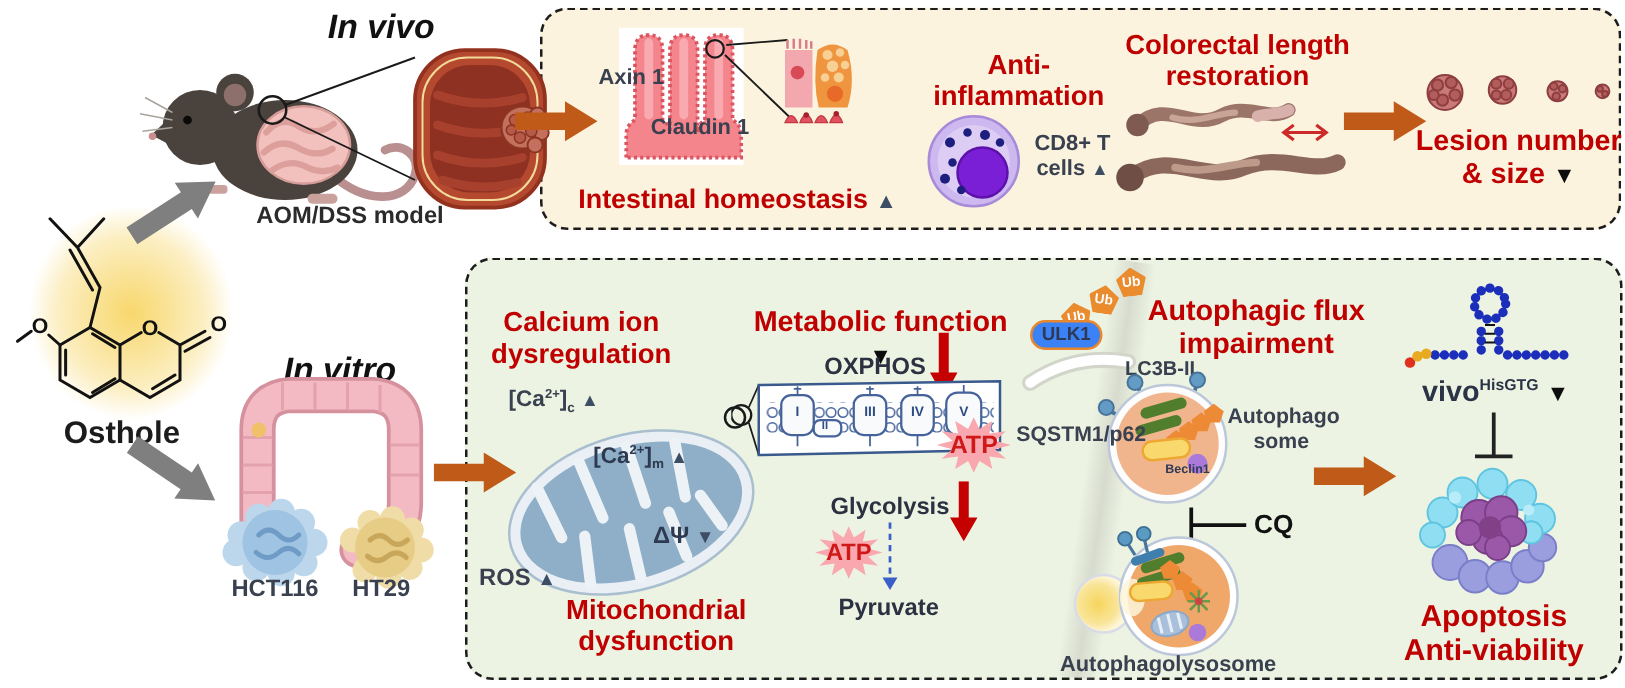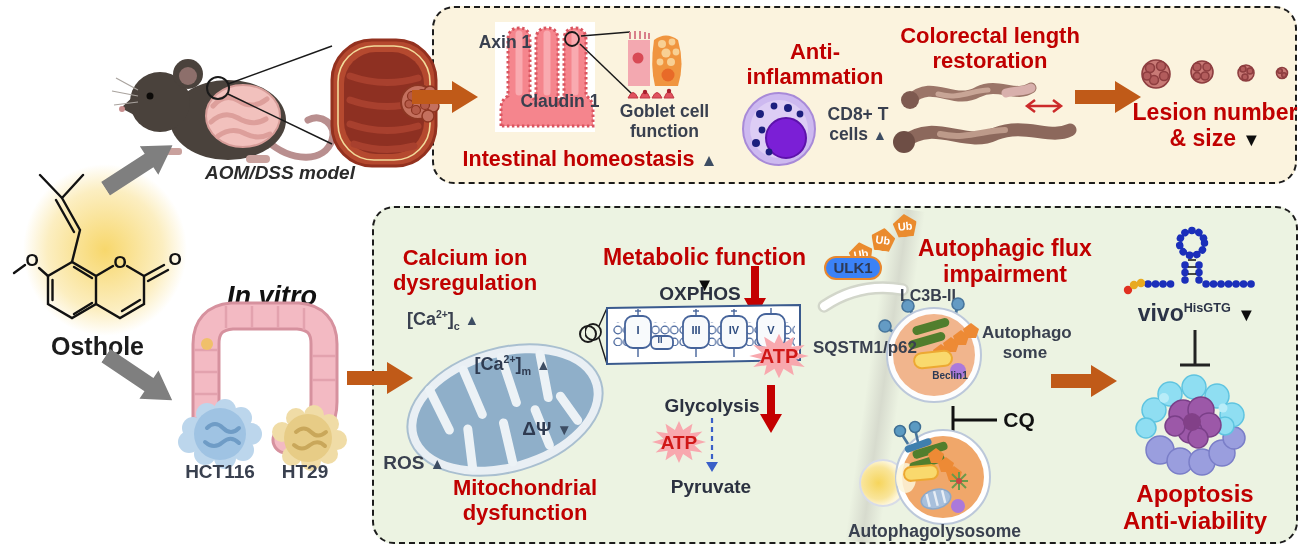--- a/index.html
+++ b/index.html
@@ -26,20 +26,21 @@
 </style>
 </head>
 <body>
 
 <div class="canvas">
 
   <div class="abs box vivo-box" style="left:432px;top:6px;width:865px;height:178px;"></div>
   <div class="abs box vitro-box" style="left:372px;top:206px;width:926px;height:338px;"></div>
   <div class="abs swoosh" style="left:868px;top:208px;width:34px;height:336px;transform:rotate(8deg);"></div>
 
+  <div class="abs title-i" style="left:230px;top:6px;width:150px;font-size:27px;">In vivo</div>
 
   <svg class="abs" style="left:108px;top:32px;" width="340" height="150" viewBox="0 0 340 150">
     <path d="M 158,108 C 185,132 217,130 224,108 C 229,92 213,81 200,88" stroke="#b98f8f" stroke-width="7" fill="none" stroke-linecap="round"></path>
     <ellipse cx="120" cy="88" rx="58" ry="40" fill="#4a423c"></ellipse>
     <rect x="58" y="116" width="16" height="7" rx="3" fill="#c9a19d"></rect>
     <rect x="138" y="123" width="24" height="8" rx="4" fill="#c9a19d"></rect>
     <circle cx="52" cy="70" r="30" fill="#4a423c"></circle>
     <path d="M 30,60 L 13,76 L 32,86 Z" fill="#4a423c"></path>
     <circle cx="14" cy="77" r="3" fill="#c98f8f"></circle>
     <path d="M 30,58 L 8,46 M 30,64 L 4,59 M 30,70 L 6,73" stroke="#a9a39e" stroke-width="1.2" fill="none"></path>
@@ -62,21 +63,21 @@
         <circle cx="15" cy="4" r="6" fill="#c4705e" stroke="#8c3522" stroke-width="1.5"></circle>
         <circle cx="10" cy="14" r="6" fill="#c4705e" stroke="#8c3522" stroke-width="1.5"></circle>
         <circle cx="-6" cy="-6" r="4.5" fill="#b55a48" stroke="#8c3522" stroke-width="1.2"></circle>
         <circle cx="4" cy="-8" r="4.5" fill="#b55a48" stroke="#8c3522" stroke-width="1.2"></circle>
         <circle cx="7" cy="3" r="4.5" fill="#b55a48" stroke="#8c3522" stroke-width="1.2"></circle>
         <circle cx="-2" cy="8" r="4.5" fill="#b55a48" stroke="#8c3522" stroke-width="1.2"></circle>
         <circle cx="-9" cy="2" r="4" fill="#b55a48" stroke="#8c3522" stroke-width="1.2"></circle>
       </g>
     </g>
   </svg>
-  <div class="abs lbl" style="left:180px;top:162px;width:200px;font-size:19px;color:#2b2b2b;font-style:italic;">AOM/DSS model</div>
+  <div class="abs lbl" style="left:180px;top:162px;width:200px;font-size:19px;color:#2b2b2b;">AOM/DSS model</div>
 
   <div class="abs" style="left:0px;top:140px;width:210px;height:220px;background:radial-gradient(closest-side,rgba(247,213,100,.95),rgba(247,213,100,.4) 55%,rgba(247,213,100,0) 78%);"></div>
   <svg class="abs" style="left:8px;top:148px;" width="190" height="190" viewBox="0 0 190 190">
     <g stroke="#121212" stroke-width="2.4" fill="none" stroke-linecap="round">
       <path d="M 64,114 L 40,128 L 40,156 L 64,170 L 88,156 L 88,128 Z"></path>
       <path d="M 44.5,132 L 44.5,152 M 66,166 L 84,155 M 66,119 L 84,130"></path>
       <path d="M 88,128 L 105,118 M 119,118 L 136,128 M 136,128 L 136,156 L 112,170 L 88,156"></path>
       <path d="M 132,152 L 114,163"></path>
       <path d="M 136,128 L 156,117 M 140,133 L 160,122"></path>
       <path d="M 40,128 L 31,120 M 17,117 L 6,125"></path>
@@ -169,26 +170,22 @@
     <circle cx="46" cy="49" r="6.5" fill="#e86a28"></circle>
     <g fill="#e0525e" stroke="#c23844" stroke-width="1">
       <path d="M 6,72 q 5,-11 10,0 Z"></path>
         <path d="M 18,72 q 5,-13 10,0 Z"></path>
         <path d="M 30,72 q 5,-11 10,0 Z"></path>
         <path d="M 42,72 q 5,-13 10,0 Z"></path>
     </g>
     <circle cx="23" cy="66" r="2.2" fill="#a81f2c"></circle>
       <circle cx="47" cy="65" r="2.2" fill="#a81f2c"></circle>
   </svg>
-  <div class="abs lbl" style="left:470px;top:32px;width:70px;font-size:17.5px;">Axin 1</div>
+  <div class="abs lbl" style="left:470px;top:51px;width:70px;font-size:17.5px;">Axin 1</div>
   <div class="abs lbl" style="left:508px;top:91px;width:104px;font-size:17.5px;">Claudin 1</div>
-  <div class="abs lbl" style="left:612px;top:101px;width:105px;font-size:17.5px;">
-    <span>Goblet cell</span><br>
-    <span>function</span>
-  </div>
   <div class="abs red-h" style="left:445px;top:147px;width:290px;font-size:21.5px;">
     <span>Intestinal homeostasis</span>
     <span class="tri-s">▲</span>
   </div>
 
   <div class="abs red-h" style="left:745px;top:40px;width:140px;font-size:22px;">
     <span>Anti-</span><br>
     <span>inflammation</span>
   </div>
   <svg class="abs" style="left:740px;top:90px;" width="78" height="78" viewBox="0 0 78 78">

